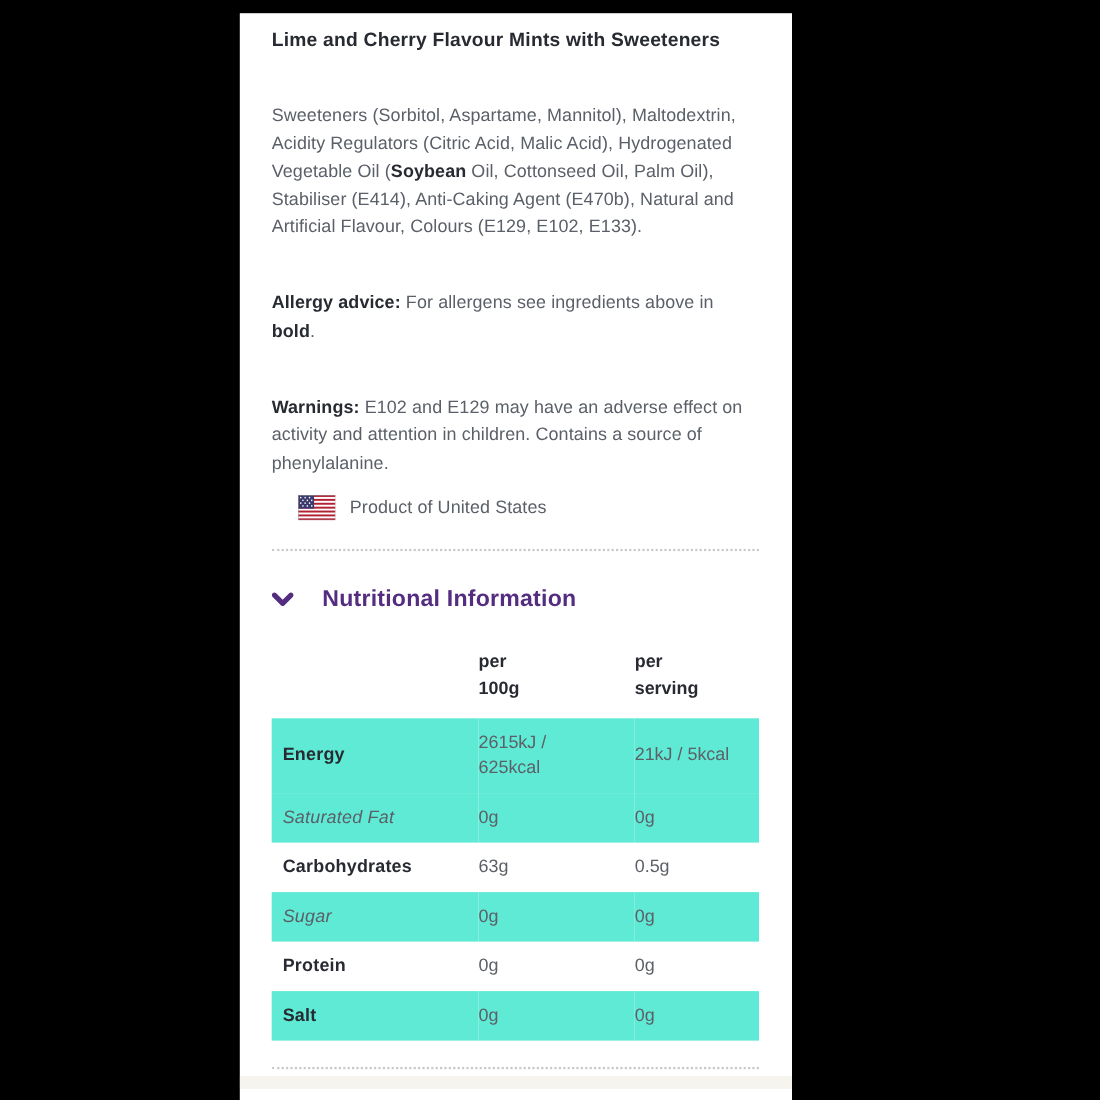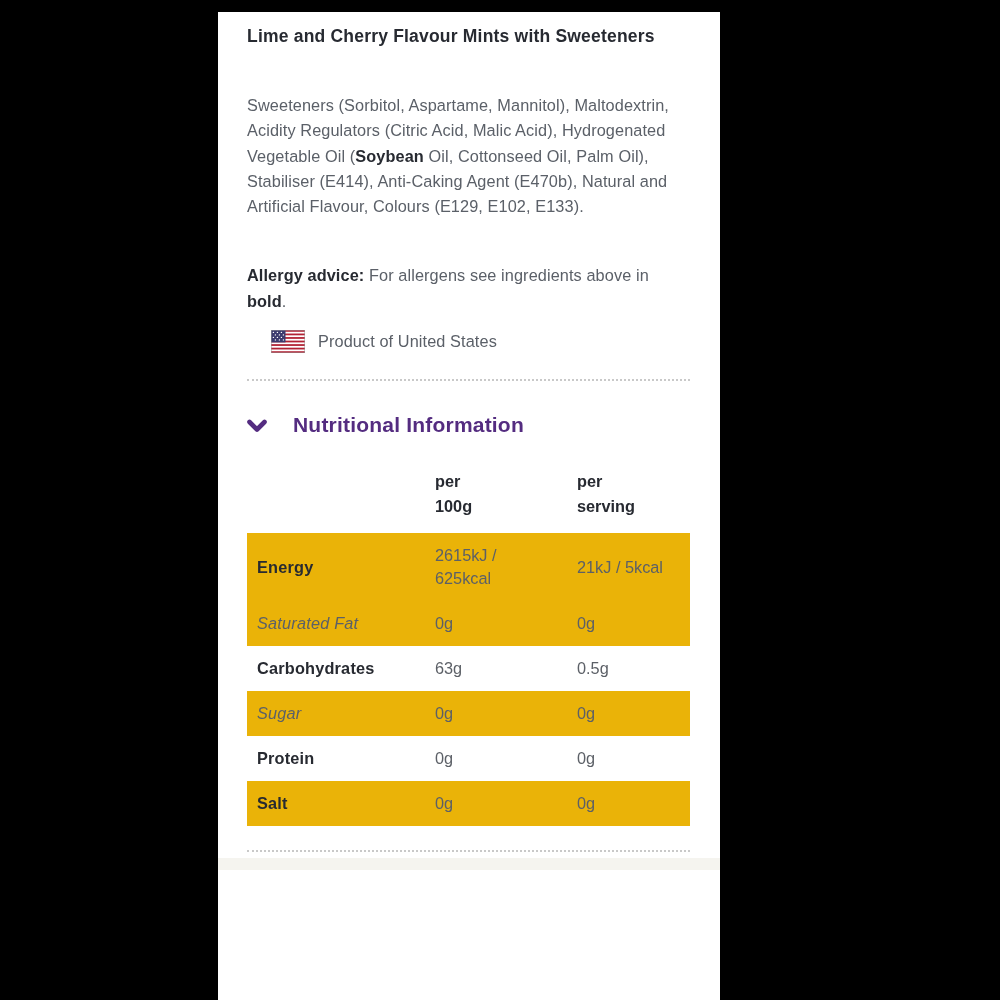--- a/index.html
+++ b/index.html
@@ -83,21 +83,21 @@
   }
   thead th {
     font-weight: 700;
     color: #272a31;
     line-height: 25px;
     padding: 0 0 14px 0;
   }
   thead th .th-inner { display: inline-block; max-width: 64px; }
   tbody td { padding: 11px 10px 11px 0; line-height: 23px; }
   tbody td:first-child { padding-left: 10px; }
-  tbody tr.shaded { background: #eab308; }
+  tbody tr.shaded { background: #5eead4; }
   td.row-label { font-weight: 700; color: #272a31; letter-spacing: 0.2px; }
   tr.sub-row td.row-label { font-weight: 400; font-style: italic; color: #5b6068; }
   td.row-value { color: #5c6067; }
   td.row-value .val-inner { display: inline-block; max-width: 86px; }
   .next-section-band {
     margin: 6px -30px 0 -29px;
     height: 12px;
     background: #f5f4ef;
   }
 </style>
@@ -105,20 +105,21 @@
 <body>
 
 <div class="page">
 
   <h3 class="product-title">Lime and Cherry Flavour Mints with Sweeteners</h3>
 
   <p class="body-text"><span>Sweeteners (Sorbitol, Aspartame, Mannitol), Maltodextrin, Acidity Regulators (Citric Acid, Malic Acid), Hydrogenated Vegetable Oil (</span><b>Soybean</b><span> Oil, Cottonseed Oil, Palm Oil), Stabiliser (E414), Anti-Caking Agent (E470b), Natural and Artificial Flavour, Colours (E129, E102, E133).</span></p>
 
   <p class="body-text"><b>Allergy advice:</b><span> For allergens see ingredients above in </span><b>bold</b><span>.</span></p>
 
+  <p class="body-text warnings-para"><b>Warnings:</b><span> E102 and E129 may have an adverse effect on activity and attention in children. Contains a source of phenylalanine.</span></p>
 
   <div class="origin-row">
     <svg class="flag" width="34" height="23" viewBox="0 0 34 23">
       <rect x="0" y="0" width="34" height="23" fill="#ffffff"></rect>
       <g fill="#b22234">
         <rect x="0" y="0" width="34" height="1.77"></rect>
         <rect x="0" y="3.54" width="34" height="1.77"></rect>
         <rect x="0" y="7.08" width="34" height="1.77"></rect>
         <rect x="0" y="10.62" width="34" height="1.77"></rect>
         <rect x="0" y="14.15" width="34" height="1.77"></rect>

